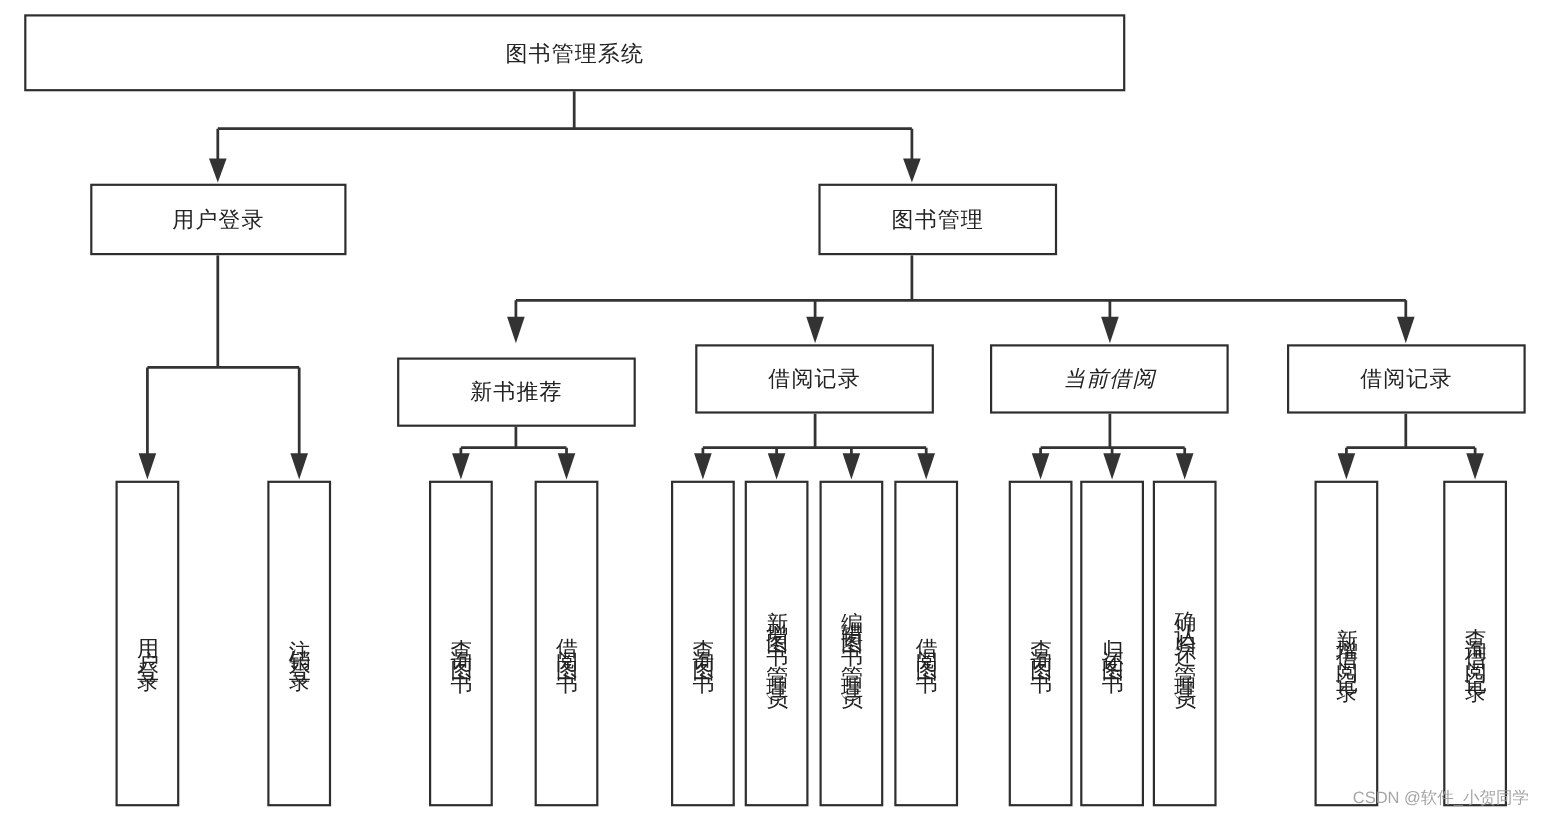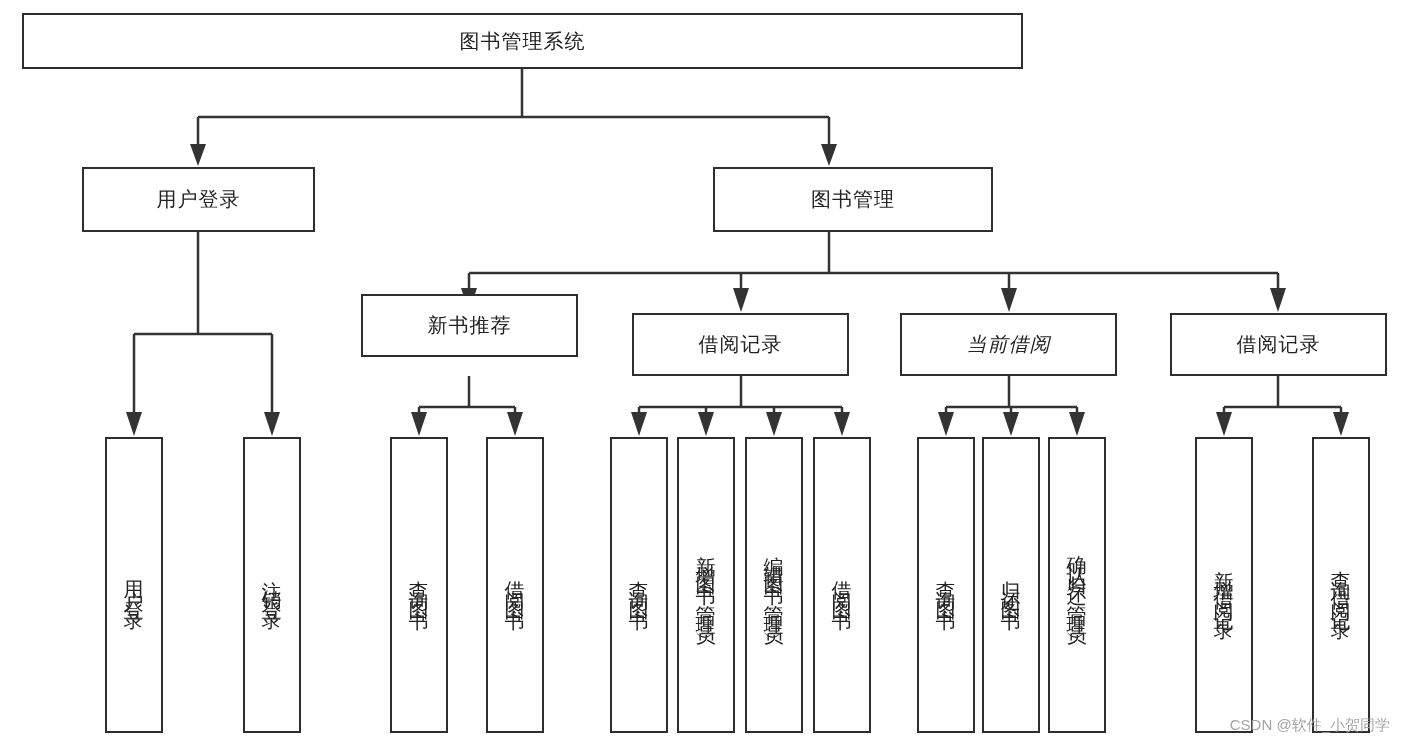--- a/index.html
+++ b/index.html
@@ -96,32 +96,32 @@
     <path class="cline" d="M1009,376 V407 M946,407 H1077 M946,407 V414 M1011,407 V414 M1077,407 V414"></path>
     <polygon class="arrow" points="938,412 954,412 946,436"></polygon>
     <polygon class="arrow" points="1003,412 1019,412 1011,436"></polygon>
     <polygon class="arrow" points="1069,412 1085,412 1077,436"></polygon>
 
     <path class="cline" d="M1278,376 V407 M1224,407 H1341 M1224,407 V414 M1341,407 V414"></path>
     <polygon class="arrow" points="1216,412 1232,412 1224,436"></polygon>
     <polygon class="arrow" points="1333,412 1349,412 1341,436"></polygon>
   </svg>
 
-  <div class="node" style="left:22px; top:13px; width:1001px; height:56px;">
+  <div class="node" style="left:22px; top:13px; width:1001px; height:70px;">
     <span>图书管理系统</span>
   </div>
 
   <div class="node" style="left:82px; top:167px; width:233px; height:65px;">
     <span>用户登录</span>
   </div>
-  <div class="node" style="left:713px; top:167px; width:280px; height:65px;">
+  <div class="node" style="left:744px; top:167px; width:217px; height:65px;">
     <span>图书管理</span>
   </div>
 
-  <div class="node" style="left:361px; top:294px; width:217px; height:63px;">
+  <div class="node" style="left:361px; top:325px; width:217px; height:63px;">
     <span>新书推荐</span>
   </div>
   <div class="node" style="left:632px; top:313px; width:217px; height:63px;">
     <span>借阅记录</span>
   </div>
   <div class="node" style="left:900px; top:313px; width:217px; height:63px;font-style:italic;">
     <span>当前借阅</span>
   </div>
   <div class="node" style="left:1170px; top:313px; width:217px; height:63px;">
     <span>借阅记录</span>

